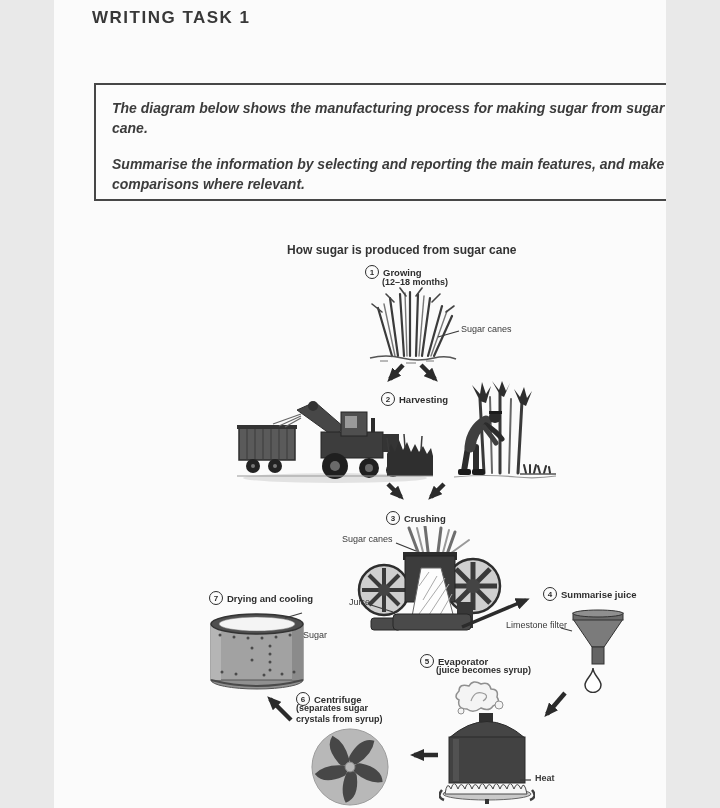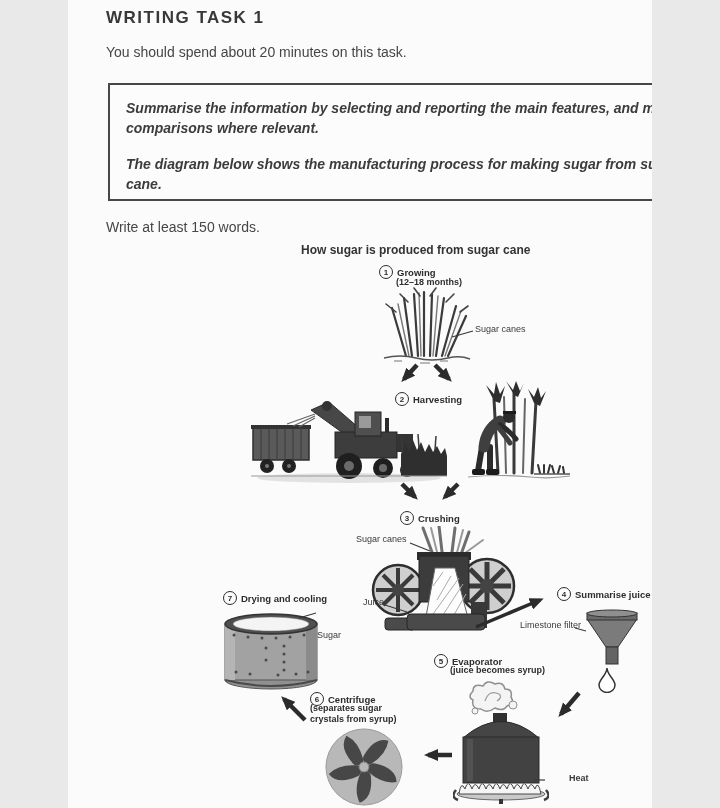--- a/index.html
+++ b/index.html
@@ -1,17 +1,17 @@
 <!DOCTYPE html>
 <html><head>
 <meta charset="utf-8">
 <style>
   html,body{margin:0;padding:0;}
   body{background:#e9e9e9;font-family:"Liberation Sans", sans-serif;}
-  .page{position:relative;width:584px;height:808px;background:#fbfbfb;overflow:hidden;color:#2f2f2f;margin:0 auto;}
+  .page{position:relative;width:584px;height:808px;background:#fbfbfb;overflow:hidden;color:#2f2f2f;margin:0 auto;padding-left:28px;}
   .h1{position:absolute;left:38px;top:8px;font-size:17px;font-weight:bold;letter-spacing:1.5px;color:#383838;}
   .instr{position:absolute;left:38px;top:44px;font-size:14px;color:#464646;}
   .prompt-box{position:absolute;left:40px;top:83px;width:612px;height:88px;border:2px solid #474747;background:#fcfcfc;padding:13px 16px;}
   .prompt-box p{margin:0;width:572px;font-size:14px;font-weight:bold;font-style:italic;color:#3c3c3c;line-height:1.45;}
   .prompt-box p + p{margin-top:15px;}
   .wordreq{position:absolute;left:38px;top:219px;font-size:14px;color:#464646;}
   .dtitle{position:absolute;left:233px;top:243px;width:270px;text-align:left;font-size:12px;font-weight:bold;color:#333;}
   .step-label{position:absolute;display:flex;align-items:center;gap:4px;font-weight:bold;font-size:9.5px;color:#2d2d2d;white-space:nowrap;}
   .circ{width:12px;height:12px;border:1.2px solid #2d2d2d;border-radius:50%;display:flex;align-items:center;justify-content:center;font-size:8px;font-weight:bold;flex:0 0 auto;background:#fbfbfb;}
   .step-sub{position:absolute;font-size:9px;font-weight:bold;color:#2d2d2d;white-space:nowrap;}
@@ -20,28 +20,26 @@
   .abs{position:absolute;}
   svg{display:block;}
   .overlay{position:absolute;left:0;top:0;pointer-events:none;}
 </style>
 </head>
 <body>
 
 <div class="page">
 
   <div class="h1">WRITING TASK 1</div>
-  <div class="instr">You should spend about 20 minutes on this task.</div>
 
   <div class="prompt-box">
+    <p>The diagram below shows the manufacturing process for making sugar from sugar cane.</p>
     <p>Summarise the information by selecting and reporting the main features, and make comparisons where relevant.</p>
-    <p>The diagram below shows the manufacturing process for making sugar from sugar cane.</p>
-  </div>
-
-  <div class="wordreq">Write at least 150 words.</div>
+  </div>
+
 
   <div class="dtitle">How sugar is produced from sugar cane</div>
 
   <div class="step-label" style="left:311px;top:265px;">
     <span class="circ">1</span>
     <span>Growing</span>
   </div>
   <div class="step-sub" style="left:328px;top:277px;">(12–18 months)</div>
 
   <svg class="abs" style="left:312px;top:286px;" width="92" height="78" viewBox="0 0 92 78">
@@ -246,21 +244,21 @@
     <rect x="40" y="32" width="14" height="9" fill="#303030"></rect>
     <path d="M10,57 Q48,24 86,57 Z" fill="#454545" stroke="#2a2a2a"></path>
     <rect x="10" y="56" width="76" height="46" fill="#424242" stroke="#2a2a2a"></rect>
     <rect x="14" y="58" width="6" height="42" fill="#5a5a5a" opacity="0.7"></rect>
     <ellipse cx="48" cy="113" rx="44" ry="6" fill="#c9c9c9" stroke="#666"></ellipse>
     <path d="M6,113 Q8,99 12,108 Q15,97 19,108 Q22,99 26,108 Q29,97 33,108 Q36,99 40,108 Q43,97 47,108 Q50,99 54,108 Q57,97 61,108 Q64,99 68,108 Q71,97 75,108 Q78,99 82,108 Q85,98 88,113 Z" fill="#f5f5f5" stroke="#4a4a4a"></path>
     <path d="M3,109 Q-3,116 5,119" stroke="#3f3f3f" stroke-width="2.5" fill="none"></path>
     <path d="M93,109 Q99,116 91,119" stroke="#3f3f3f" stroke-width="2.5" fill="none"></path>
     <rect x="46" y="118" width="4" height="5" fill="#333"></rect>
   </svg>
-  <div class="ann" style="left:481px;top:773px;font-weight:bold;margin-left:20px;">Heat</div>
+  <div class="ann" style="left:481px;top:773px;font-weight:bold;">Heat</div>
 
   <div class="step-label" style="left:242px;top:692px;">
     <span class="circ">6</span>
     <span>Centrifuge</span>
   </div>
   <div class="step-sub wrap" style="left:242px;top:703px;">(separates sugar crystals from syrup)</div>
 
   <svg class="abs" style="left:256px;top:727px;" width="80" height="80" viewBox="0 0 82 82">
     <circle cx="41" cy="41" r="39" fill="#b8b8b8" stroke="#9a9a9a"></circle>
     <g fill="#474747">

